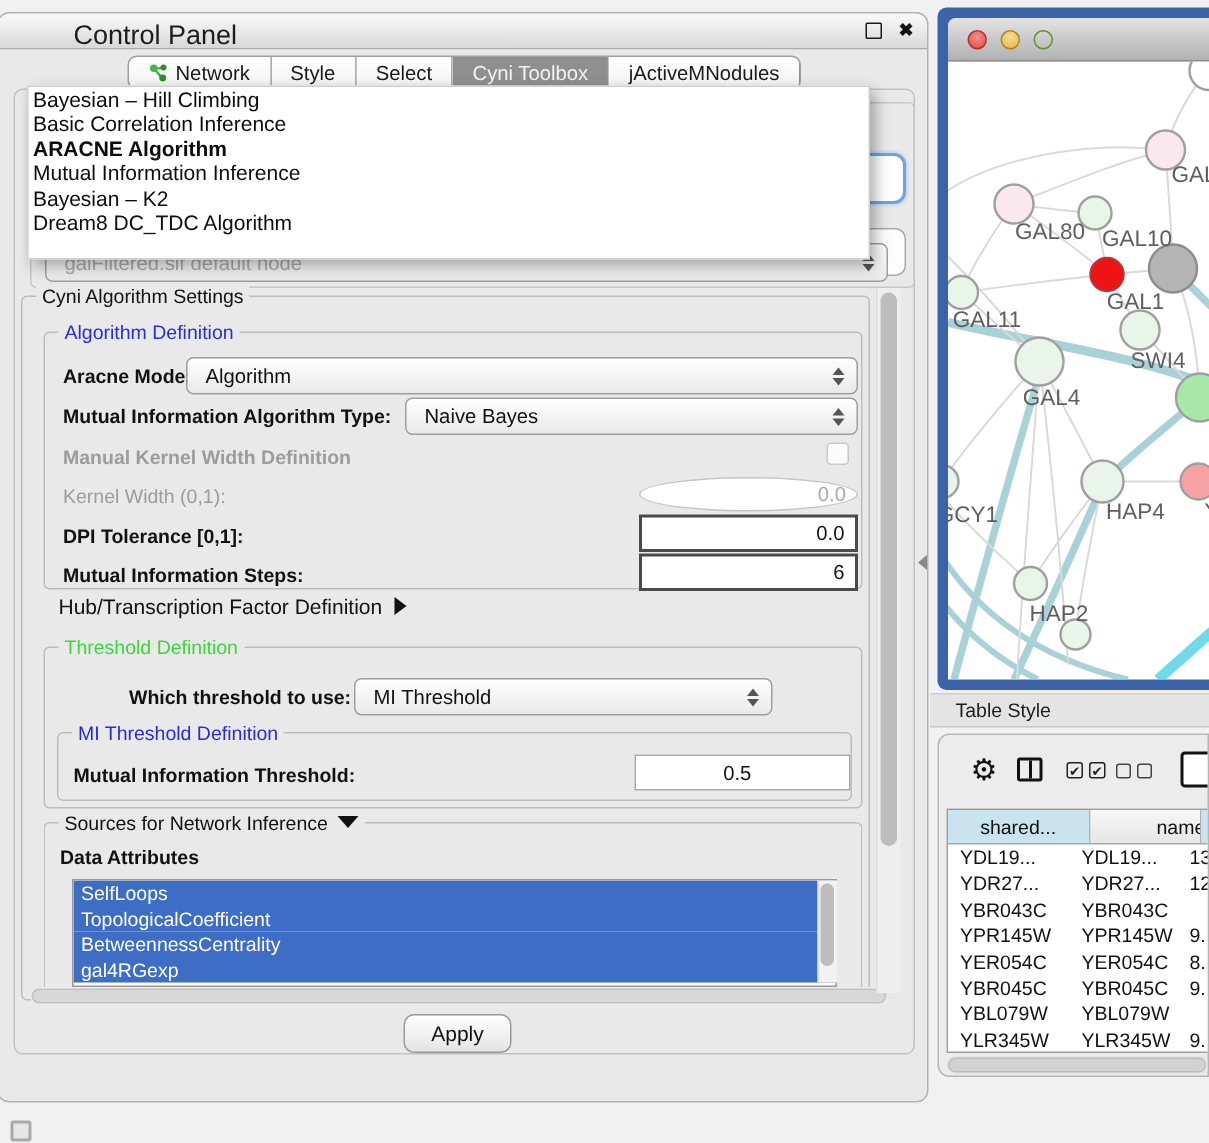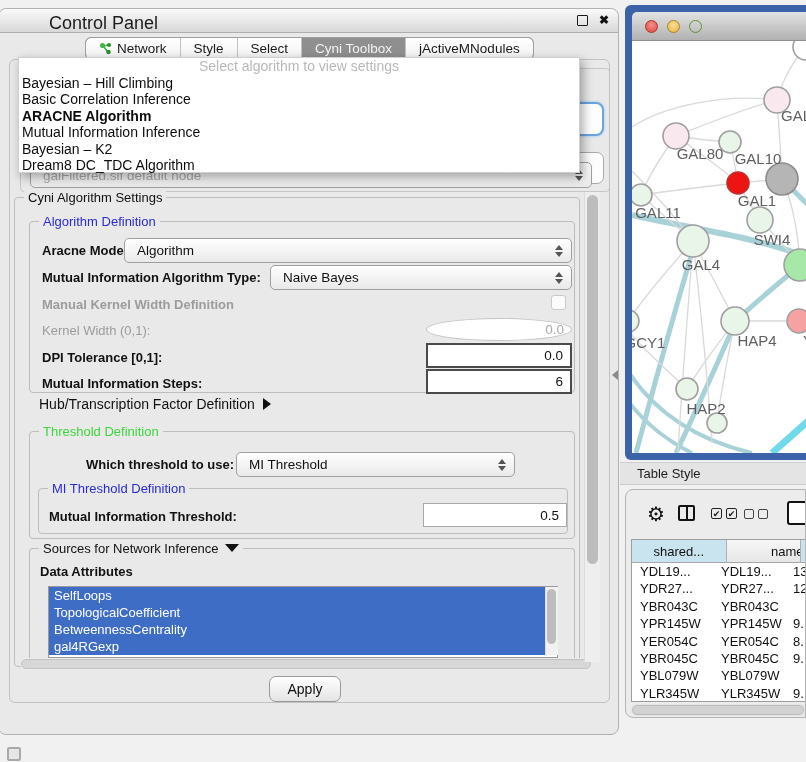--- a/index.html
+++ b/index.html
@@ -239,21 +239,21 @@
             <span>MI Threshold</span>
             <span class="stepper">
                 <span class="tri-up"></span>
                 <span class="tri-down"></span>
               </span>
           </div>
 
           <div class="groupbox" style="left:8px;top:56px;width:530px;height:46px;">
             <span class="gb-title blue">MI Threshold Definition</span>
             <span class="flabel" style="left:10px;top:20px;">Mutual Information Threshold:</span>
-            <div class="tfield mid" style="left:384px;top:14px;width:144px;height:24px;">
+            <div class="tfield mid" style="left:384px;top:14px;width:144px;height:24px;justify-content:center;">
               <span>0.5</span>
             </div>
           </div>
         </div>
 
         <div class="groupbox" style="left:14px;top:350px;width:546px;height:118px;border-bottom:none;">
           <span class="gb-title"><span>Sources for Network Inference</span><span class="tri-dn"></span></span>
           <span class="flabel" style="left:10px;top:15px;">Data Attributes</span>
           <div class="attr-list" style="left:18px;top:37px;width:510px;height:72px;" id="attr-list">
               <div class="attr-item selected">SelfLoops</div>
@@ -275,21 +275,20 @@
       </div>
 
       <div class="apply-btn" style="left:259px;top:616px;">
         <span>Apply</span>
       </div>
     </div>
 
   </div>
 
   <div class="algo-popup">
-    <div class="algo-placeholder">Select algorithm to view settings</div>
     <div id="algo-items">
         <div class="algo-item">Bayesian – Hill Climbing</div>
         <div class="algo-item">Basic Correlation Inference</div>
         <div class="algo-item bold">ARACNE Algorithm</div>
         <div class="algo-item">Mutual Information Inference</div>
         <div class="algo-item">Bayesian – K2</div>
         <div class="algo-item">Dream8 DC_TDC Algorithm</div>
       </div>
   </div>
 

